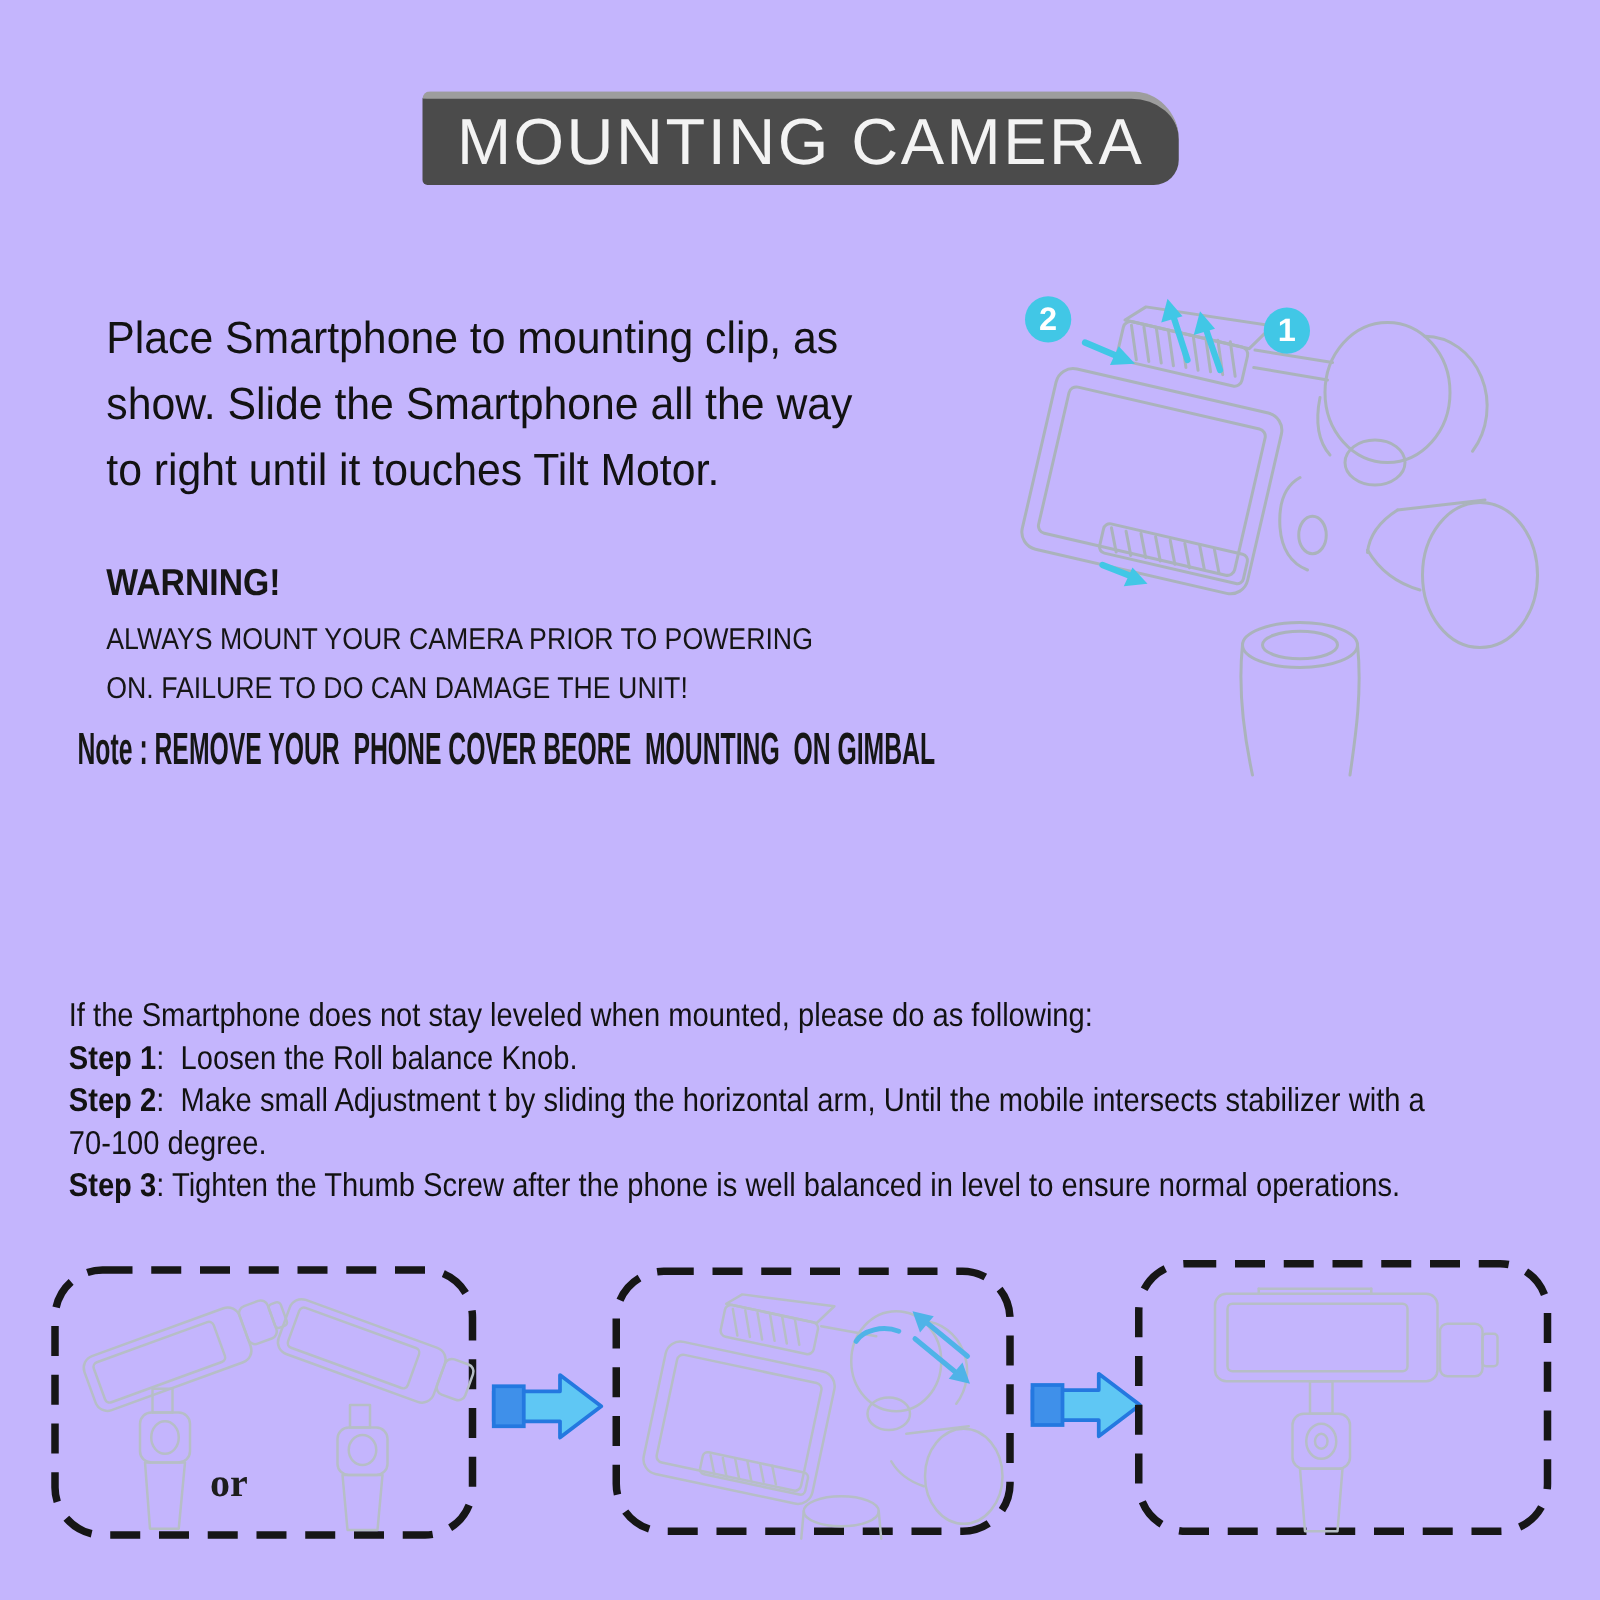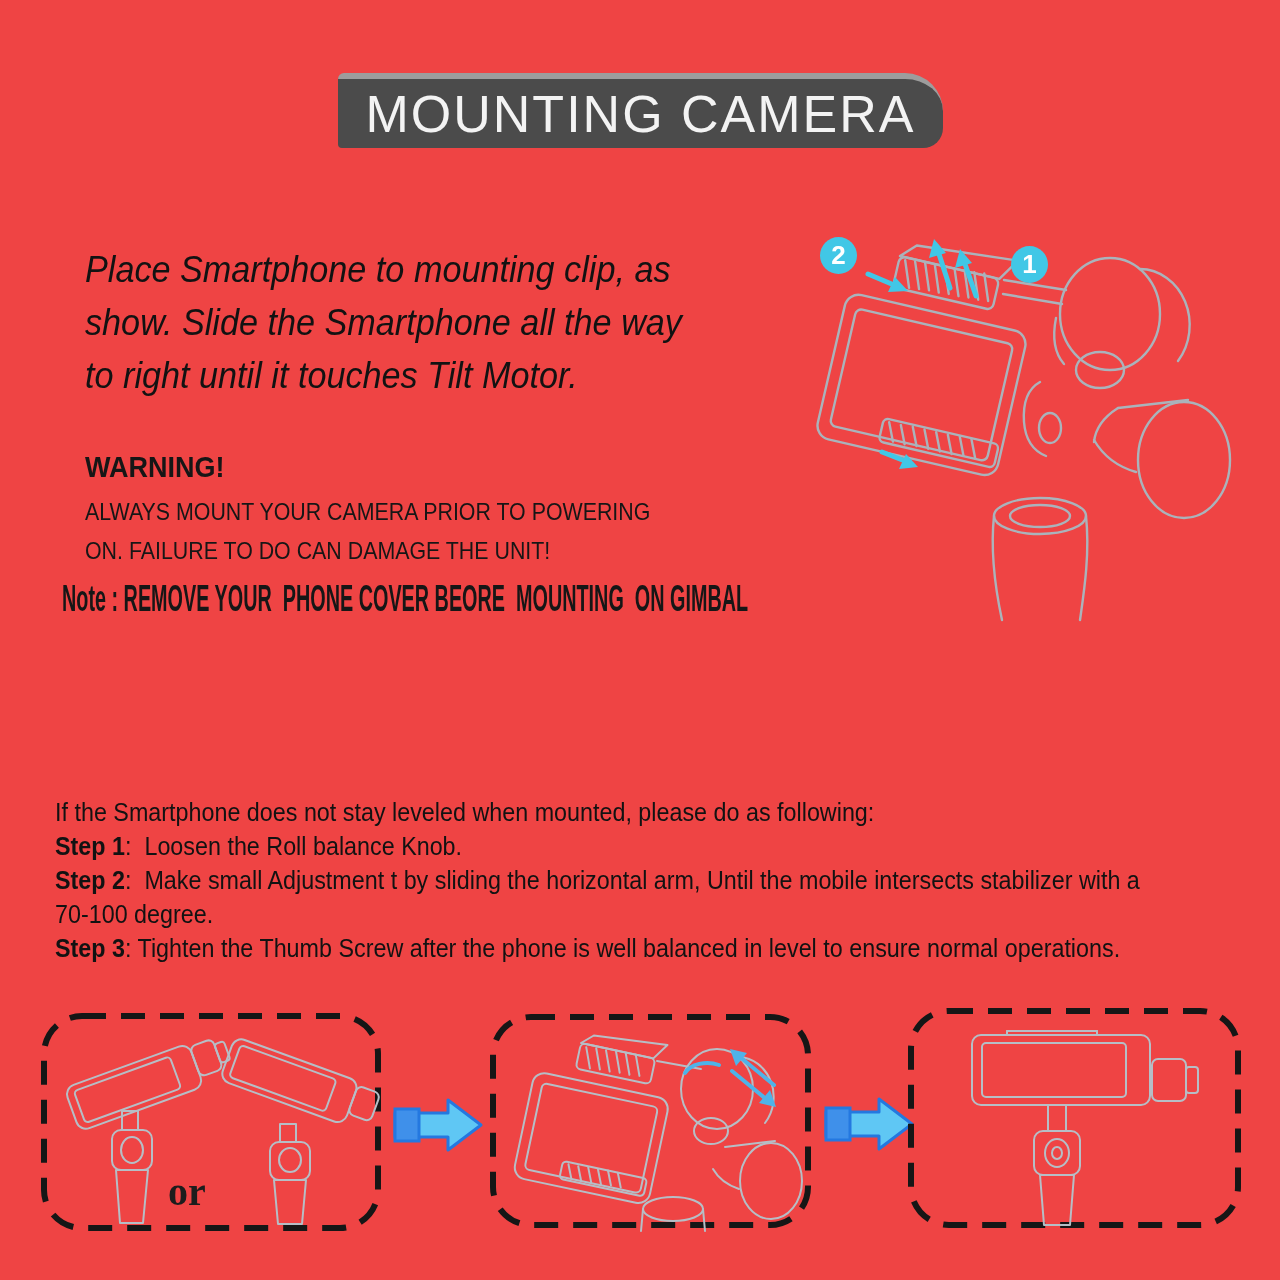--- a/index.html
+++ b/index.html
@@ -1,42 +1,42 @@
 <!DOCTYPE html>
 <html><head>
 <meta charset="utf-8">
 <style>
   html,body{margin:0;padding:0;background:#ffffff;}
-  #page{position:relative;width:1280px;height:1280px;background:#ef4444;overflow:hidden;
+  #page{position:relative;width:1280px;height:1280px;background:#c4b5fd;overflow:hidden;
         font-family:"Liberation Sans",sans-serif;color:#161616;}
   .abs{position:absolute;}
   
   .banner{background:#4b4b4b;border-top:6px solid #9d9d9d;display:flex;align-items:center;justify-content:center;}
   .banner1{left:338px;top:73px;width:605px;height:69px;border-radius:6px 38px 20px 4px;}
   .banner2{left:281px;top:643px;width:714px;height:107px;border-radius:8px 46px 22px 4px;}
   .banner1 .lbl{font-size:52px;letter-spacing:2px;color:#f3f3f3;font-weight:400;white-space:nowrap;}
   .banner2 .lbl{font-size:74px;font-weight:bold;color:#f6f6f6;white-space:nowrap;
                 transform:scaleX(0.84);transform-origin:center center;letter-spacing:0px;}
   
   .line{white-space:pre;}
-  .para{left:85px;top:243px;font-size:36px;line-height:53px;color:#121212;font-style:italic;}
+  .para{left:85px;top:243px;font-size:36px;line-height:53px;color:#121212;}
   .para .line{transform:scaleX(0.95);transform-origin:left top;}
   .wtitle{left:85px;top:450px;font-size:30px;font-weight:bold;transform:scaleX(0.9);transform-origin:left top;}
   .wbody{left:85px;top:492px;font-size:24px;line-height:39px;}
   .wbody .line{transform:scaleX(0.89);transform-origin:left top;}
   .note{left:62px;top:578px;font-size:36px;font-weight:bold;white-space:pre;
         transform:scaleX(0.55);transform-origin:left top;}
   .cb{left:55px;top:795px;font-size:26.5px;line-height:34px;color:#121212;}
   .cb .line{transform:scaleX(0.88);transform-origin:left top;}
   .cb b{font-weight:bold;}
   
   .badge{width:37px;height:37px;border-radius:50%;background:#41c7e6;color:#ffffff;
          font-weight:bold;font-size:26px;display:flex;align-items:center;justify-content:center;}
   
-  .or{font-family:"Liberation Serif",serif;font-size:40px;font-weight:600;color:#1d1d1d;}
+  .or{font-family:"Liberation Serif",serif;font-size:32px;font-weight:600;color:#1d1d1d;}
   
   .art{stroke:#aab3bb;fill:none;stroke-width:2.4;stroke-linecap:round;stroke-linejoin:round;}
   .art2{stroke:#b6bec6;fill:none;stroke-width:2;stroke-linecap:round;stroke-linejoin:round;}
   .dash{fill:none;stroke:#161616;stroke-width:6;stroke-dasharray:24 15;}
   .cyanln{stroke:#41c7e6;stroke-width:5;fill:none;stroke-linecap:round;}
   .cyanln2{stroke:#4fb3e8;stroke-width:4;fill:none;stroke-linecap:round;}
   .cyanfill{fill:#41c7e6;stroke:none;}
   .cyanfill2{fill:#4fb3e8;stroke:none;}
   .blockarrow{fill:#5fc7f4;stroke:#2478e0;stroke-width:3;stroke-linejoin:round;}
   .blocktail{fill:#3f90ea;stroke:#2478e0;stroke-width:3;}

